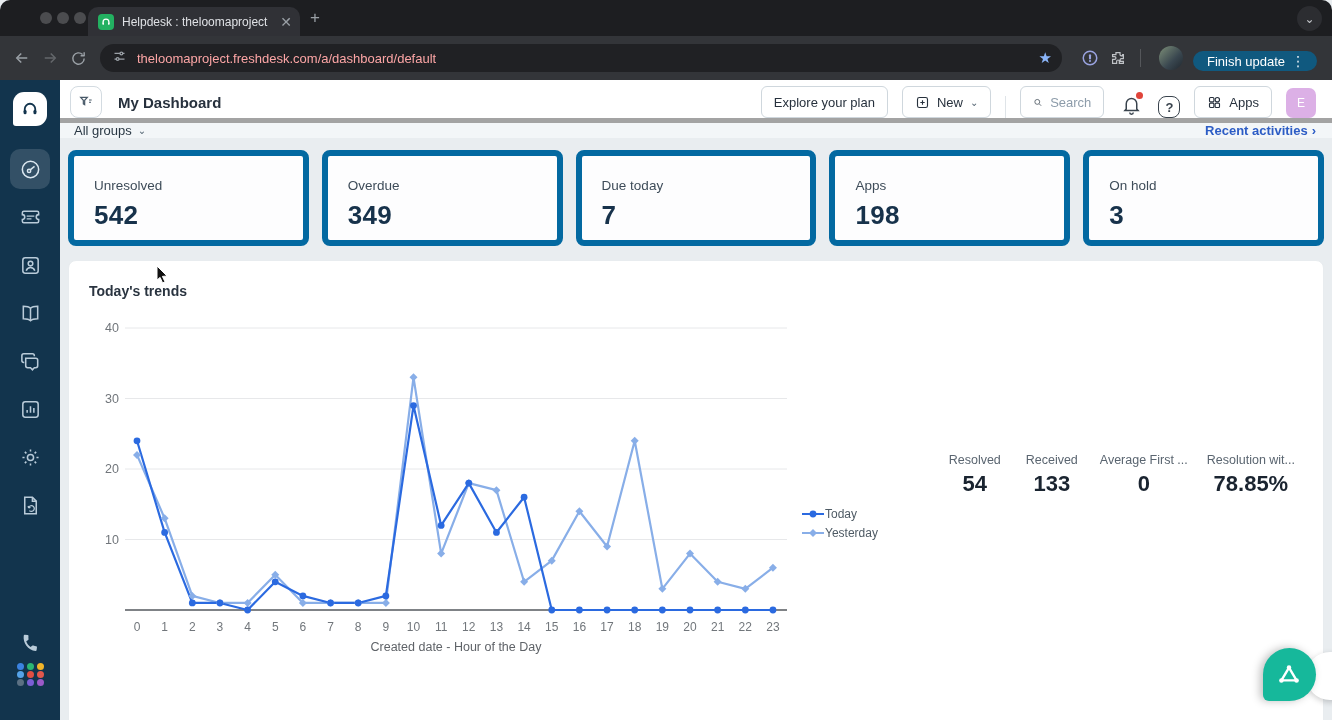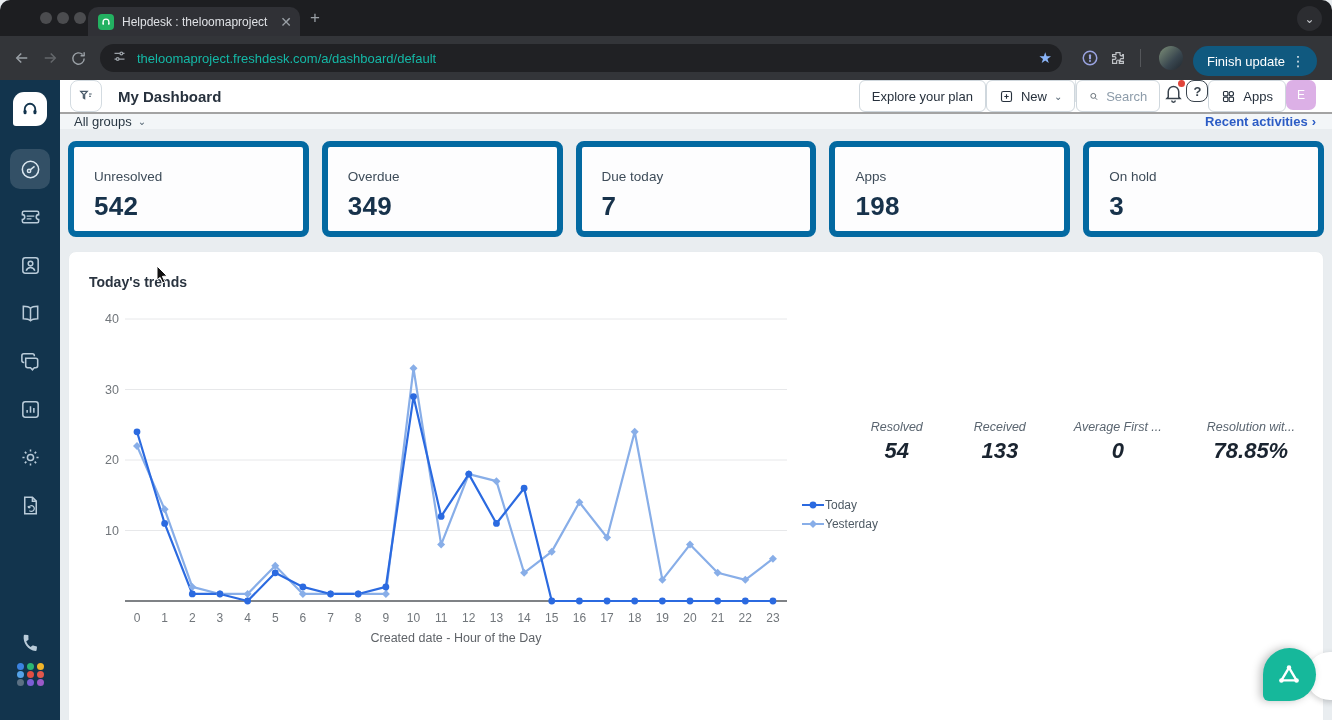--- a/index.html
+++ b/index.html
@@ -13,65 +13,65 @@
   .tab { position:absolute; left:88px; top:7px; width:212px; height:29px; background:#303136; border-radius:10px 10px 0 0; display:flex; align-items:center; padding:0 8px 0 10px; }
   .tab-favicon { width:16px; height:16px; border-radius:4px; background:#23b161; display:flex; align-items:center; justify-content:center; flex:0 0 auto; }
   .tab-title { color:#dfe1e5; font-size:12px; margin-left:8px; white-space:nowrap; overflow:hidden; flex:1; }
   .tab-close { color:#9aa0a6; font-size:14px; margin-left:6px; cursor:default; }
   .newtab-btn { position:absolute; left:310px; top:9px; color:#9aa0a6; font-size:17px; line-height:17px; }
   .tabsearch { position:absolute; right:10px; top:6px; width:25px; height:25px; border-radius:50%; background:#2c2d31; color:#c2c5c9; display:flex; align-items:center; justify-content:center; font-size:12px; }
 
   .toolbar { position:absolute; left:0; top:36px; width:1332px; height:44px; background:#333539; display:flex; align-items:center; }
   .nav-ic { width:28px; height:28px; display:flex; align-items:center; justify-content:center; }
   .urlbar { height:28px; width:962px; margin-left:8px; background:#202124; border-radius:14px; display:flex; align-items:center; padding:0 10px 0 12px; }
-  .url-text { color:#14b8a6; font-size:13px; margin-left:10px; flex:1; }
+  .url-text { color:#fca5a5; font-size:13px; margin-left:10px; flex:1; }
   .star { color:#8ab4f8; font-size:15px; }
   .ext-sep { width:1px; height:18px; background:#55575b; margin:0 8px; }
   .profile-pic { width:24px; height:24px; border-radius:50%; background:linear-gradient(135deg,#7d8f78,#39464f 60%,#20282e); margin:0 10px; }
-  .update-pill { height:30px; background:#10597f; border-radius:15px; color:#fff; font-size:13px; display:flex; align-items:center; padding:0 6px 0 14px; margin-right:10px;margin-top:6px; }
+  .update-pill { height:20px; background:#10597f; border-radius:15px; color:#fff; font-size:13px; display:flex; align-items:center; padding:0 6px 0 14px; margin-right:10px;margin-top:6px; }
   .kebab { color:#e8f0f6; font-size:14px; padding:0 6px; letter-spacing:0; }
 
   
   .app { position:absolute; left:0; top:80px; width:1332px; height:640px; display:flex; }
   .sidebar { width:60px; background:#12344d; position:relative; flex:0 0 auto; }
   .sb-logo { position:absolute; left:13px; top:12px; width:34px; height:34px; background:#fff; border-radius:11px 11px 11px 3px; display:flex; align-items:center; justify-content:center; }
   .sb-item { position:absolute; left:10px; width:40px; height:40px; border-radius:10px; display:flex; align-items:center; justify-content:center; }
   .sb-item.active { background:rgba(255,255,255,.14); }
   .switcher { position:absolute; left:17px; display:grid; grid-template-columns:repeat(3,8px); grid-gap:1px 2px; }
   .switcher span { width:7px; height:7px; border-radius:50%; }
 
   .main { flex:1; display:flex; flex-direction:column; background:#e9edf0; }
-  .app-header { height:55px; background:#fff; display:flex; align-items:center; padding:0 16px 0 10px; }
+  .app-header { height:55px; background:#fff; display:flex; align-items:center; padding:6px 16px 0 10px; }
   .filter-btn { width:32px; height:32px; border:1px solid #d3dbe1; border-radius:8px; background:#fff; display:flex; align-items:center; justify-content:center; }
   .page-title { font-size:15px; font-weight:bold; color:#27313d; margin-left:16px; }
-  .hdr-right { margin-left:auto; display:flex; align-items:flex-start; }
+  .hdr-right { margin-left:auto; display:flex; align-items:flex-end; gap:14px; }
   .btn { height:32px; border:1px solid #cfd7dd; border-radius:6px; background:#fff; font-size:13px; color:#27313d; display:flex; align-items:center; padding:0 12px; gap:7px; font-family:inherit; }
   .btn.search { color:#8d9caa; width:84px; }
   .hdr-divider { width:1px; height:22px; background:#dfe4e8; }
   .icon-plain { position:relative; display:flex; align-items:center; justify-content:center; width:26px; height:26px; }
   .notif-dot { position:absolute; right:1px; top:0; width:7px; height:7px; border-radius:50%; background:#e0443a; }
   .help-badge { width:22px; height:22px; border:1.6px solid #39434d; border-radius:8px; color:#39434d; font-size:13px; font-weight:bold; display:flex; align-items:center; justify-content:center; }
   .hdr-avatar { width:30px; height:30px; border-radius:7px; background:#dcb0e6; color:#fff; font-size:12px; display:flex; align-items:center; justify-content:center; }
 
-  .filter-bar { height:55px; background:#f3f6f8; border-top:2px solid #a3a3a3; display:flex; align-items:flex-start; padding:0 16px 0 14px; }
+  .filter-bar { height:55px; background:#f3f6f8; border-top:5px solid #a3a3a3; display:flex; align-items:flex-start; padding:0 16px 0 14px; }
   .groups { font-size:13px; color:#2a3844; display:flex; align-items:center; gap:6px; }
   .chev { font-size:10px; color:#536472; }
   .recent { margin-left:auto; font-size:13px; font-weight:bold; color:#2c5cc5; display:flex; align-items:center; gap:4px; }
 
   .content { flex:1; padding:12px 8px 0 8px; }
   .cards-row { display:flex; gap:13px; }
   .stat-card { flex:1; height:96px; background:#fdfdfe; border:6px solid #0369a1; border-radius:8px; padding:22px 20px 0 20px; }
   .stat-label { font-size:13.5px; color:#3e4c59; }
   .stat-value { font-size:26px; font-weight:bold; color:#17324b; margin-top:7px; letter-spacing:.3px; }
 
   .trends-card { position:relative; margin-top:14px; height:560px; background:#fff; border:1px solid #e8ecef; border-radius:8px; }
   .trends-title { position:absolute; left:20px; top:22px; font-size:14px; font-weight:bold; color:#2a3440; }
   .legend { position:absolute; left:732px; top:246px; display:flex; flex-direction:column; gap:5px; }
   .legend-item { display:flex; align-items:center; gap:0; font-size:12px; color:#4e5a64; }
-  .tstats { position:absolute; right:28px; top:168px; display:flex; gap:45px;font-style:italic; }
+  .tstats { position:absolute; right:28px; top:192px; display:flex; gap:19px; }
   .tstat { text-align:center; min-width:58px; }
   .tstat-label { font-size:12.5px; color:#5a6570; white-space:nowrap; }
   .tstat-value { font-size:22px; font-weight:bold; color:#1a2430; margin-top:4px; }
 
   .fab { position:absolute; left:1263px; top:648px; width:53px; height:53px; background:#16b89b; border-radius:50% 50% 6px 50%; transform:rotate(90deg); display:flex; align-items:center; justify-content:center; box-shadow:0 3px 8px rgba(0,0,0,.25); }
   .fab svg { transform:rotate(-90deg); }
   .fab-under { position:absolute; left:1306px; top:652px; width:48px; height:48px; border-radius:50%; background:#fff; box-shadow:0 2px 6px rgba(0,0,0,.2); }
 
   .cursor { position:absolute; left:155px; top:265px; }
 </style>

